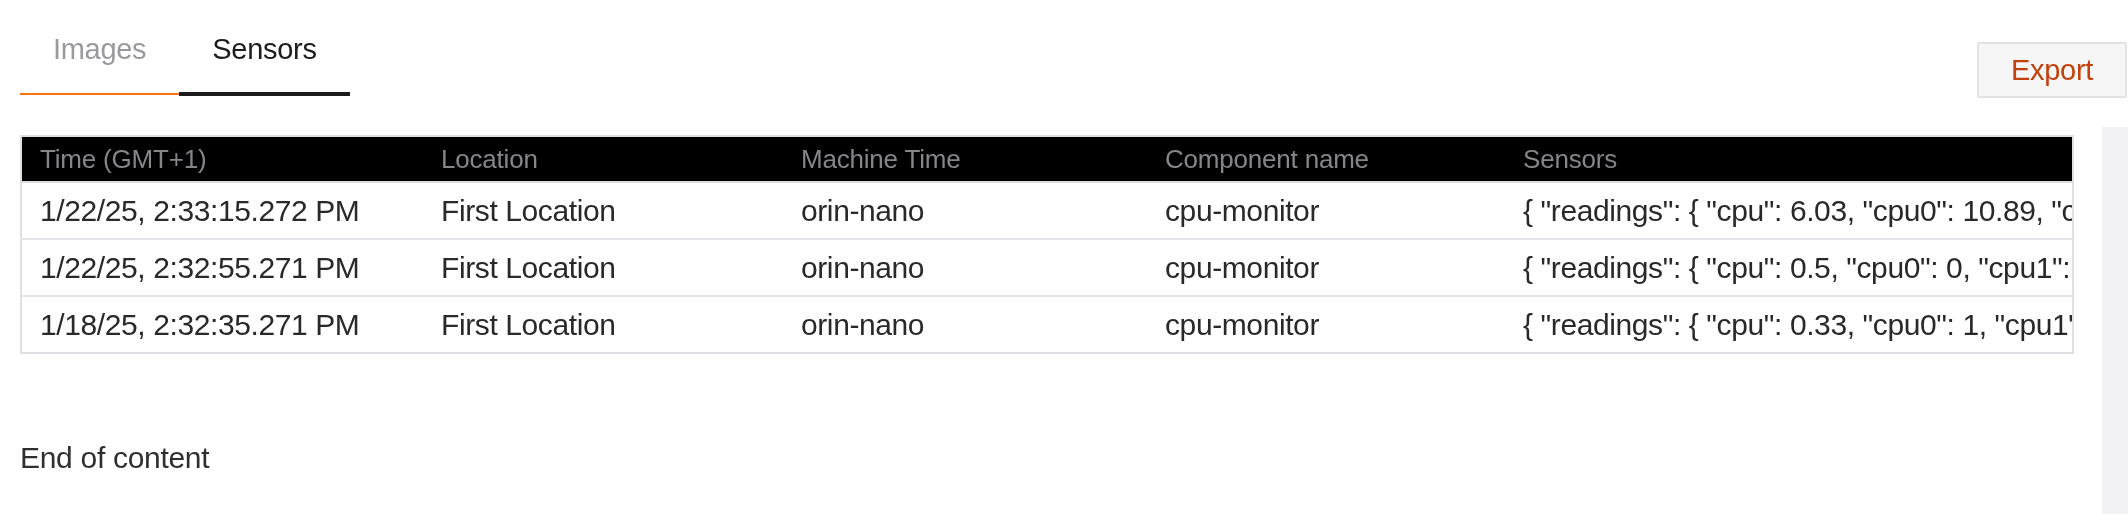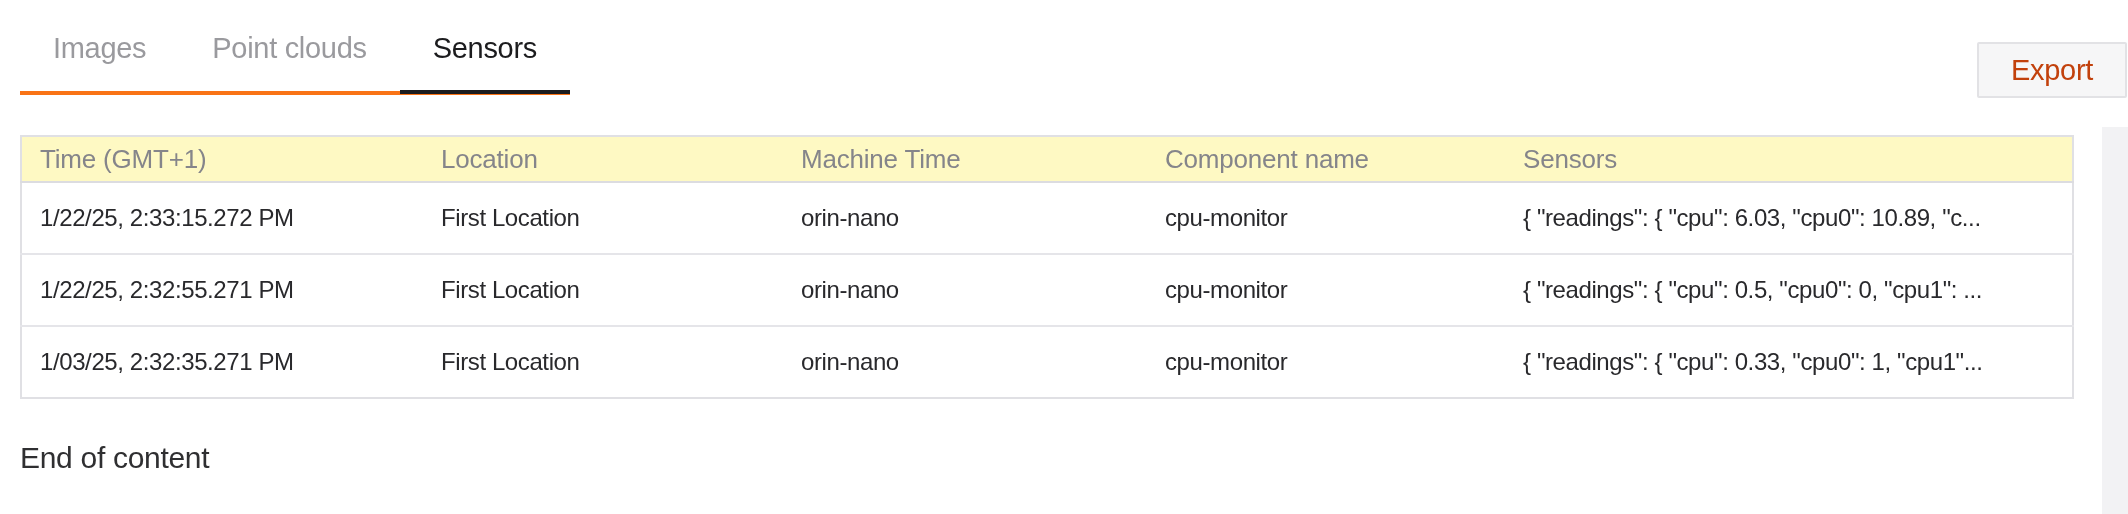--- a/index.html
+++ b/index.html
@@ -10,21 +10,21 @@
     overflow: hidden;
     position: relative;
   }
   .stage { position: absolute; inset: 0; width: 2128px; height: 514px; }
 
   
   .tabbar {
     position: absolute; left: 20px; top: 0;
     display: inline-flex;
     height: 95px;
-    border-bottom: 4px solid #f97316;
+    border-bottom: 2px solid #f97316;
   }
   .tab {
     position: relative;
     display: flex; align-items: center;
     padding: 6px 33px 0 33px;
     font-size: 29px;
     letter-spacing: -0.3px;
     color: #9a9a9e;
     cursor: pointer;
     white-space: nowrap;
@@ -59,33 +59,33 @@
     table-layout: fixed;
     background: #ffffff;
     border: 2px solid #e0e0e4;
   }
   .data-table col.c1 { width: 402px; }
   .data-table col.c2 { width: 360px; }
   .data-table col.c3 { width: 364px; }
   .data-table col.c4 { width: 358px; }
   .data-table thead th {
     height: 46px;
-    background: #fef9c3;
+    background: #000000;
     border-bottom: 2px solid #dcdce0;
     font-weight: 400;
     font-size: 26px;
     letter-spacing: -0.2px;
     color: #85858a;
     text-align: left;
     padding: 0 0 0 18px;
     white-space: nowrap; overflow: hidden;
   }
   .data-table tbody td {
-    height: 72px;
-    font-size: 24px;
+    height: 57px;
+    font-size: 30px;
     letter-spacing: -0.4px;
     color: #29292c;
     text-align: left;
     padding: 0 0 0 18px;
     white-space: nowrap; overflow: hidden;
     background: #ffffff;
   }
   .data-table tbody tr { border-bottom: 2px solid #e5e5e9; cursor: pointer; }
   .data-table tbody tr:last-child { border-bottom: none; }
   td.reading-cell { padding-right: 4px; }
@@ -107,21 +107,20 @@
     background: #f2f2f4;
   }
 </style>
 </head>
 <body>
 
 <div class="stage">
 
   <nav class="tabbar">
     <div class="tab">Images</div>
-    <div class="tab">Point clouds</div>
     <div class="tab active">Sensors</div>
   </nav>
 
   <button class="export-btn">Export</button>
 
   <table class="data-table">
     <colgroup>
       <col class="c1">
         <col class="c2">
         <col class="c3">
@@ -146,21 +145,21 @@
         <td class="reading-cell">{ "readings": { "cpu": 6.03, "cpu0": 10.89, "c...</td>
       </tr>
       <tr>
         <td>1/22/25, 2:32:55.271 PM</td>
         <td>First Location</td>
         <td>orin-nano</td>
         <td>cpu-monitor</td>
         <td class="reading-cell">{ "readings": { "cpu": 0.5, "cpu0": 0, "cpu1": ...</td>
       </tr>
       <tr>
-        <td>1/03/25, 2:32:35.271 PM</td>
+        <td>1/18/25, 2:32:35.271 PM</td>
         <td>First Location</td>
         <td>orin-nano</td>
         <td>cpu-monitor</td>
         <td class="reading-cell">{ "readings": { "cpu": 0.33, "cpu0": 1, "cpu1"...</td>
       </tr>
     </tbody>
   </table>
 
   <div class="end-of-content">End of content</div>
 

